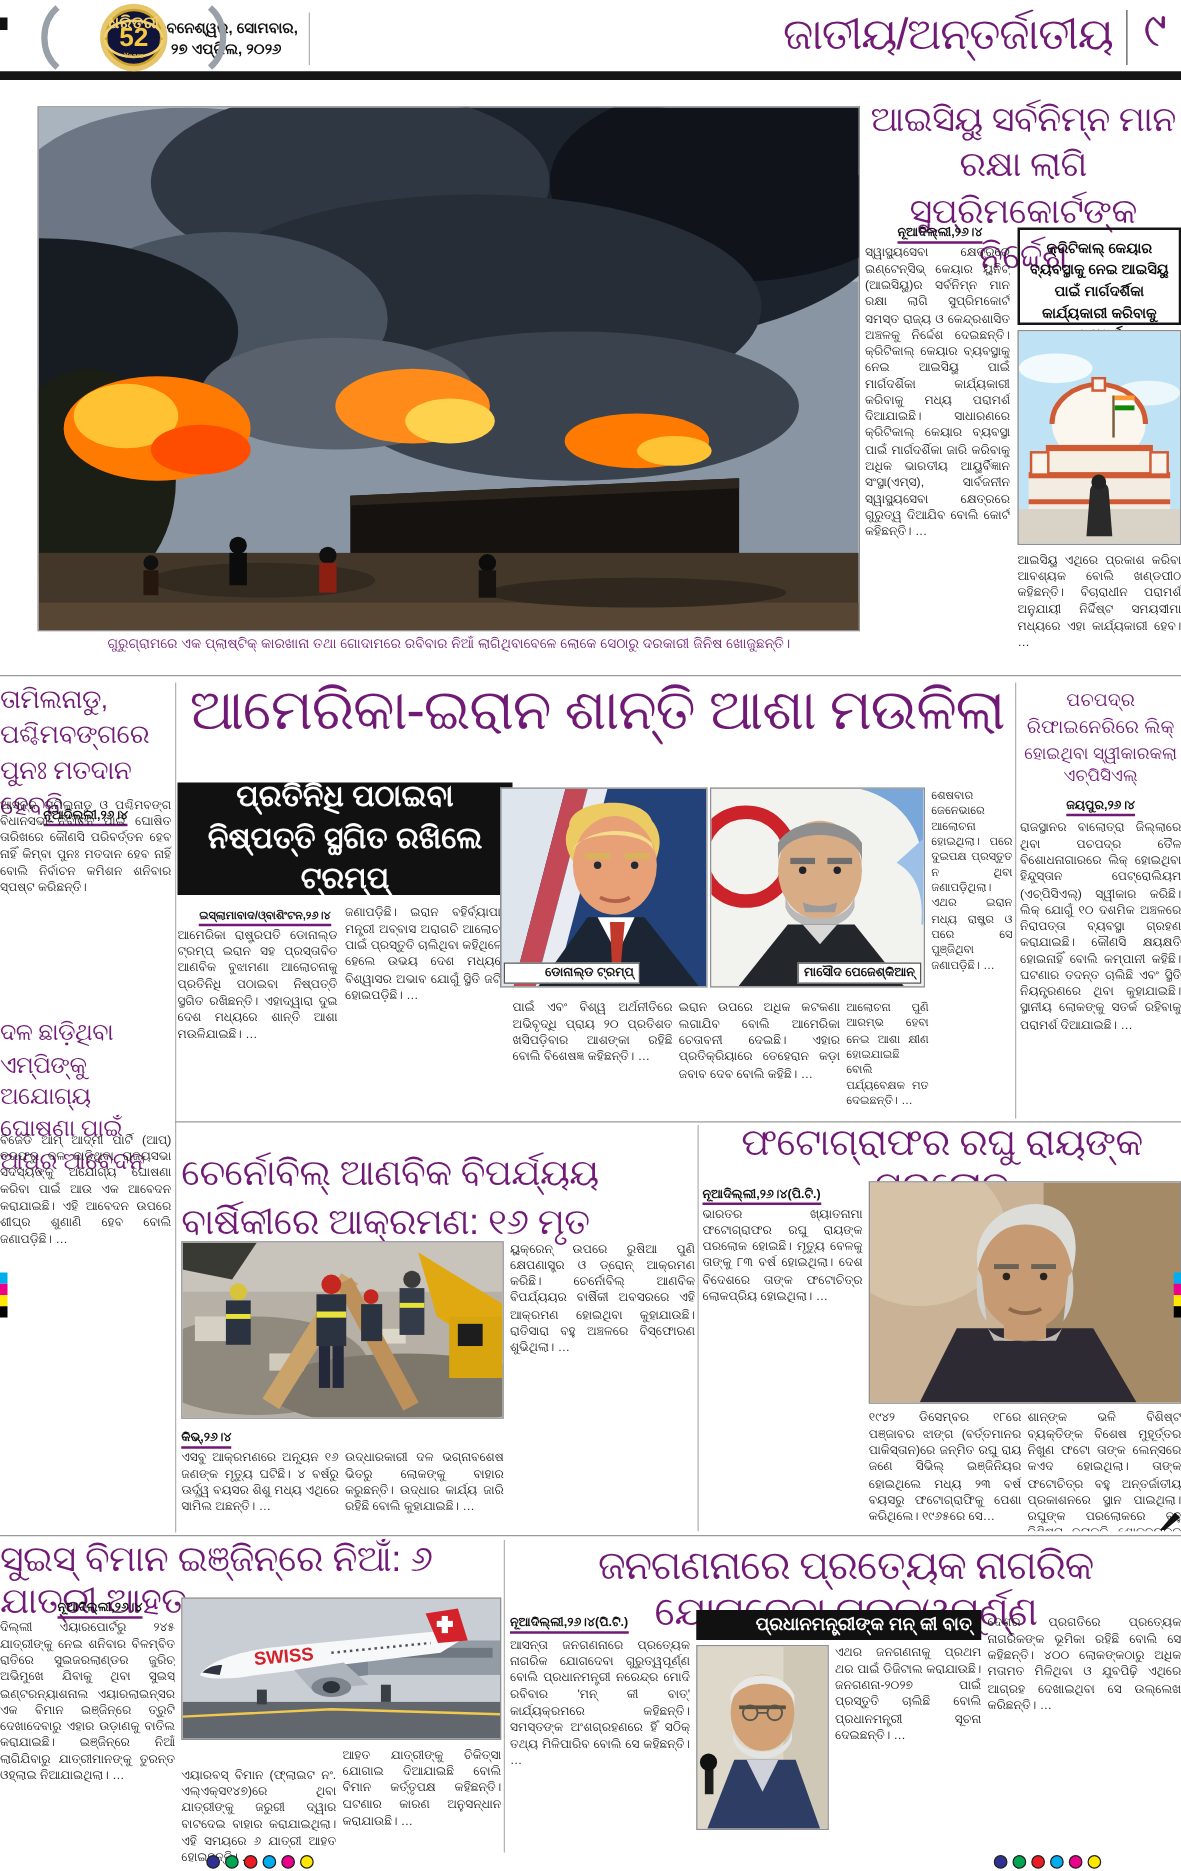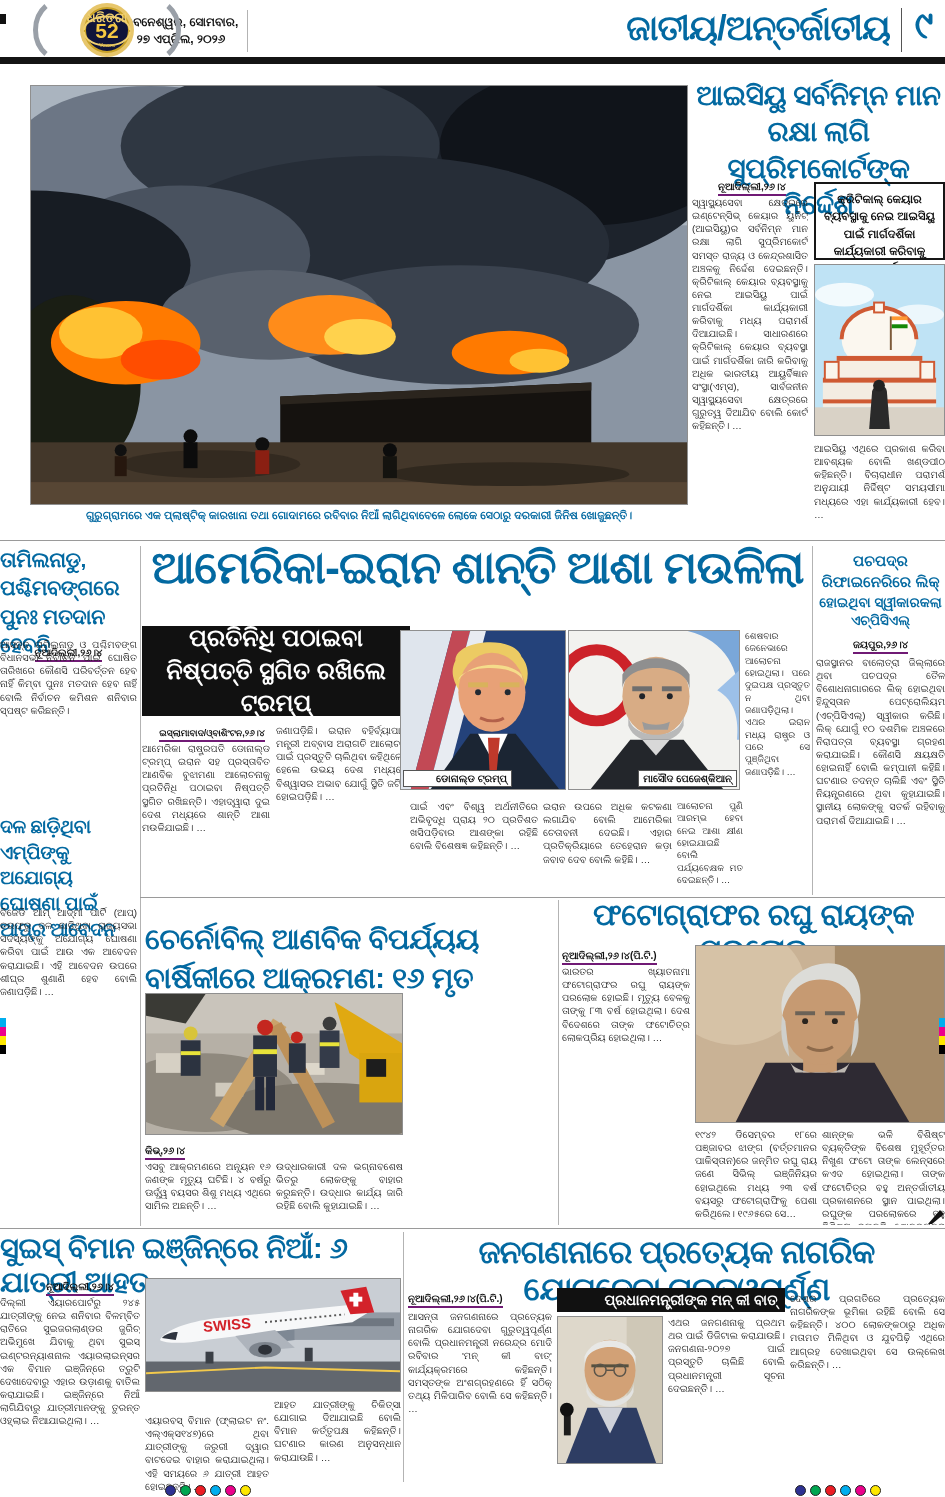--- a/index.html
+++ b/index.html
@@ -2,21 +2,21 @@
 <html><head>
 <meta charset="utf-8">
 <style>
   html,body{margin:0;padding:0;background:#ffffff;}
   #page{position:relative;width:945px;height:1497px;background:#fff;overflow:hidden;
         font-family:"Liberation Sans","DejaVu Sans",sans-serif;color:#1c1c1c;}
   .abs{position:absolute;}
   .body-txt{font-size:9.8px;line-height:1.34;text-align:justify;color:#1e1e1e;overflow:hidden;}
   .dateline{font-weight:bold;font-size:10px;color:#111;border-bottom:2px solid #701a75;
             display:inline-block;padding-bottom:1px;}
-  .hl{font-weight:bold;color:#0369a1;}
+  .hl{font-weight:normal;color:#701a75;}
   .center{text-align:center;}
   .photo{border:1px solid #8f8f8f;box-sizing:border-box;overflow:hidden;background:#ddd;}
   .photo svg{display:block;width:100%;height:100%;}
   .caption-strip{position:absolute;bottom:2px;background:#fff;border:1px solid #555;
                  font-size:10px;font-weight:bold;padding:0 4px;line-height:1.5;color:#111;}
   .black-box{background:#111;color:#fff;font-weight:bold;text-align:center;
              display:flex;align-items:center;justify-content:center;box-sizing:border-box;}
   .rule-v{background:#b3b3b3;width:1px;}
   .rule-h{background:#9a9a9a;height:1px;}
   .highlight-box{border:2px solid #161616;box-sizing:border-box;font-weight:bold;
@@ -240,20 +240,21 @@
       </g>
       <g>
         <circle cx="152" cy="44" r="6" fill="#c4271f"></circle>
         <rect x="144" y="50" width="17" height="30" fill="#2c3340"></rect>
       </g>
     </svg>
   </div>
   <div class="abs" style="left:145px;top:1140px;width:110px;">
     <span class="dateline">କିଭ୍,୨୬।୪</span>
   </div>
+  <div class="abs body-txt" style="left:408px;top:993px;width:148px;height:232px;">ୟୁକ୍ରେନ୍ ଉପରେ ରୁଷିଆ ପୁଣି କ୍ଷେପଣାସ୍ତ୍ର ଓ ଡ୍ରୋନ୍ ଆକ୍ରମଣ କରିଛି। ଚେର୍ନୋବିଲ୍ ଆଣବିକ ବିପର୍ଯ୍ୟୟର ବାର୍ଷିକୀ ଅବସରରେ ଏହି ଆକ୍ରମଣ ହୋଇଥିବା କୁହାଯାଉଛି। ରାତିସାରା ବହୁ ଅଞ୍ଚଳରେ ବିସ୍ଫୋରଣ ଶୁଭିଥିଲା। …</div>
   <div class="abs body-txt" style="left:145px;top:1160px;width:126px;height:65px;">ଏସବୁ ଆକ୍ରମଣରେ ଅନ୍ୟୂନ ୧୬ ଜଣଙ୍କ ମୃତ୍ୟୁ ଘଟିଛି। ୪ ବର୍ଷରୁ ଊର୍ଦ୍ଧ୍ୱ ବୟସର ଶିଶୁ ମଧ୍ୟ ଏଥିରେ ସାମିଲ ଅଛନ୍ତି। …</div>
   <div class="abs body-txt" style="left:276px;top:1160px;width:127px;height:65px;">ଉଦ୍ଧାରକାରୀ ଦଳ ଭଗ୍ନାବଶେଷ ଭିତରୁ ଲୋକଙ୍କୁ ବାହାର କରୁଛନ୍ତି। ଉଦ୍ଧାର କାର୍ଯ୍ୟ ଜାରି ରହିଛି ବୋଲି କୁହାଯାଇଛି। …</div>
 
   <div class="abs rule-v" style="left:558px;top:900px;height:325px;"></div>
   <div class="abs hl center" style="left:562px;top:898px;width:383px;font-size:30px;letter-spacing:-0.5px;">ଫଟୋଗ୍ରାଫର ରଘୁ ରାୟଙ୍କ ପରଲୋକ</div>
   <div class="abs" style="left:562px;top:945px;width:140px;">
     <span class="dateline">ନୂଆଦିଲ୍ଲୀ,୨୬।୪(ପି.ଟି.)</span>
   </div>
   <div class="abs body-txt" style="left:562px;top:965px;width:128px;height:260px;">ଭାରତର ଖ୍ୟାତନାମା ଫଟୋଗ୍ରାଫର ରଘୁ ରାୟଙ୍କ ପରଲୋକ ହୋଇଛି। ମୃତ୍ୟୁ ବେଳକୁ ତାଙ୍କୁ ୮୩ ବର୍ଷ ହୋଇଥିଲା। ଦେଶ ବିଦେଶରେ ତାଙ୍କ ଫଟୋଚିତ୍ର ଲୋକପ୍ରିୟ ହୋଇଥିଲା। …</div>
   <div class="abs photo" style="left:695px;top:945px;width:250px;height:178px;">

